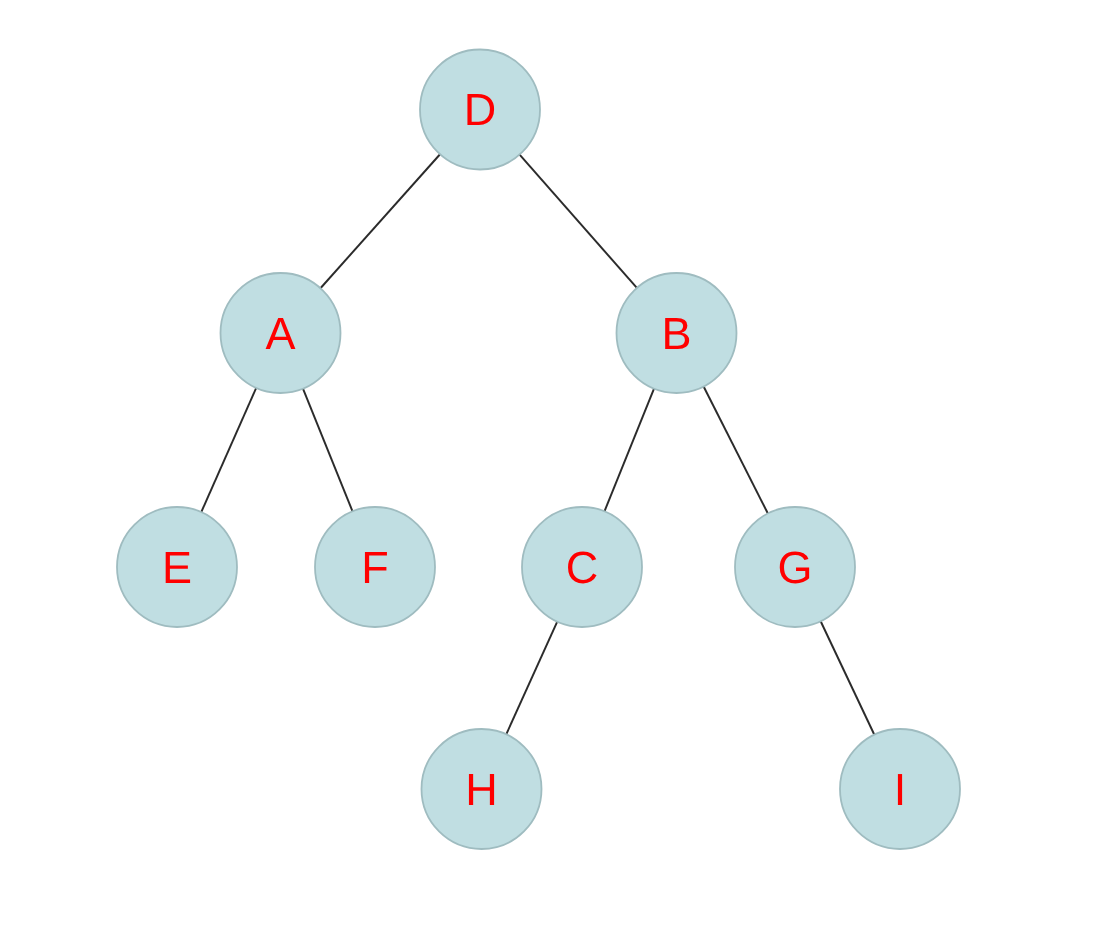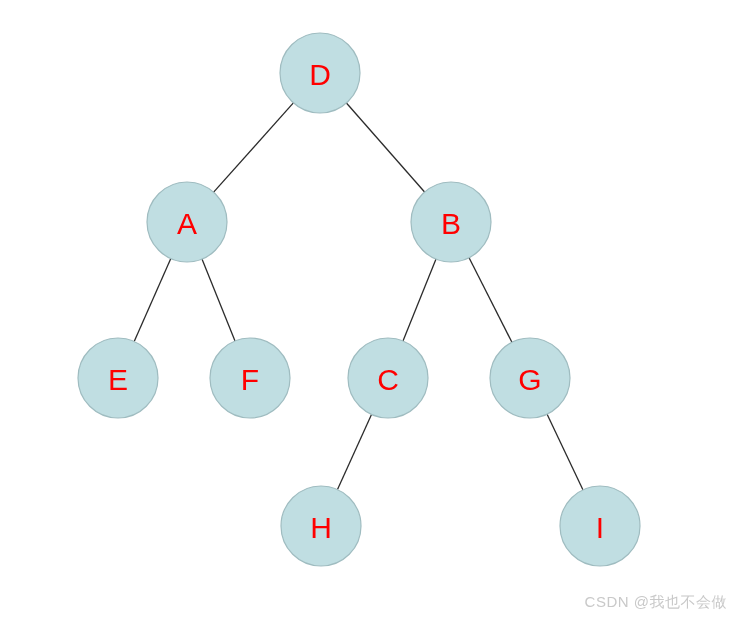--- a/index.html
+++ b/index.html
@@ -103,15 +103,14 @@
           <circle cx="321" cy="526" r="40" class="node-circle" fill="#c0dee2" stroke="#9fbcc0"></circle>
           <text x="321" y="527" class="node-label" fill="#ff0000">H</text>
         </g>
         <g>
           <circle cx="600" cy="526" r="40" class="node-circle" fill="#c0dee2" stroke="#9fbcc0"></circle>
           <text x="600" y="527" class="node-label" fill="#ff0000">I</text>
         </g>
       </g>
   </svg>
 
-  <div id="watermark">CSDN @我也不会做</div>
 
 </div>
 
 </body></html>

